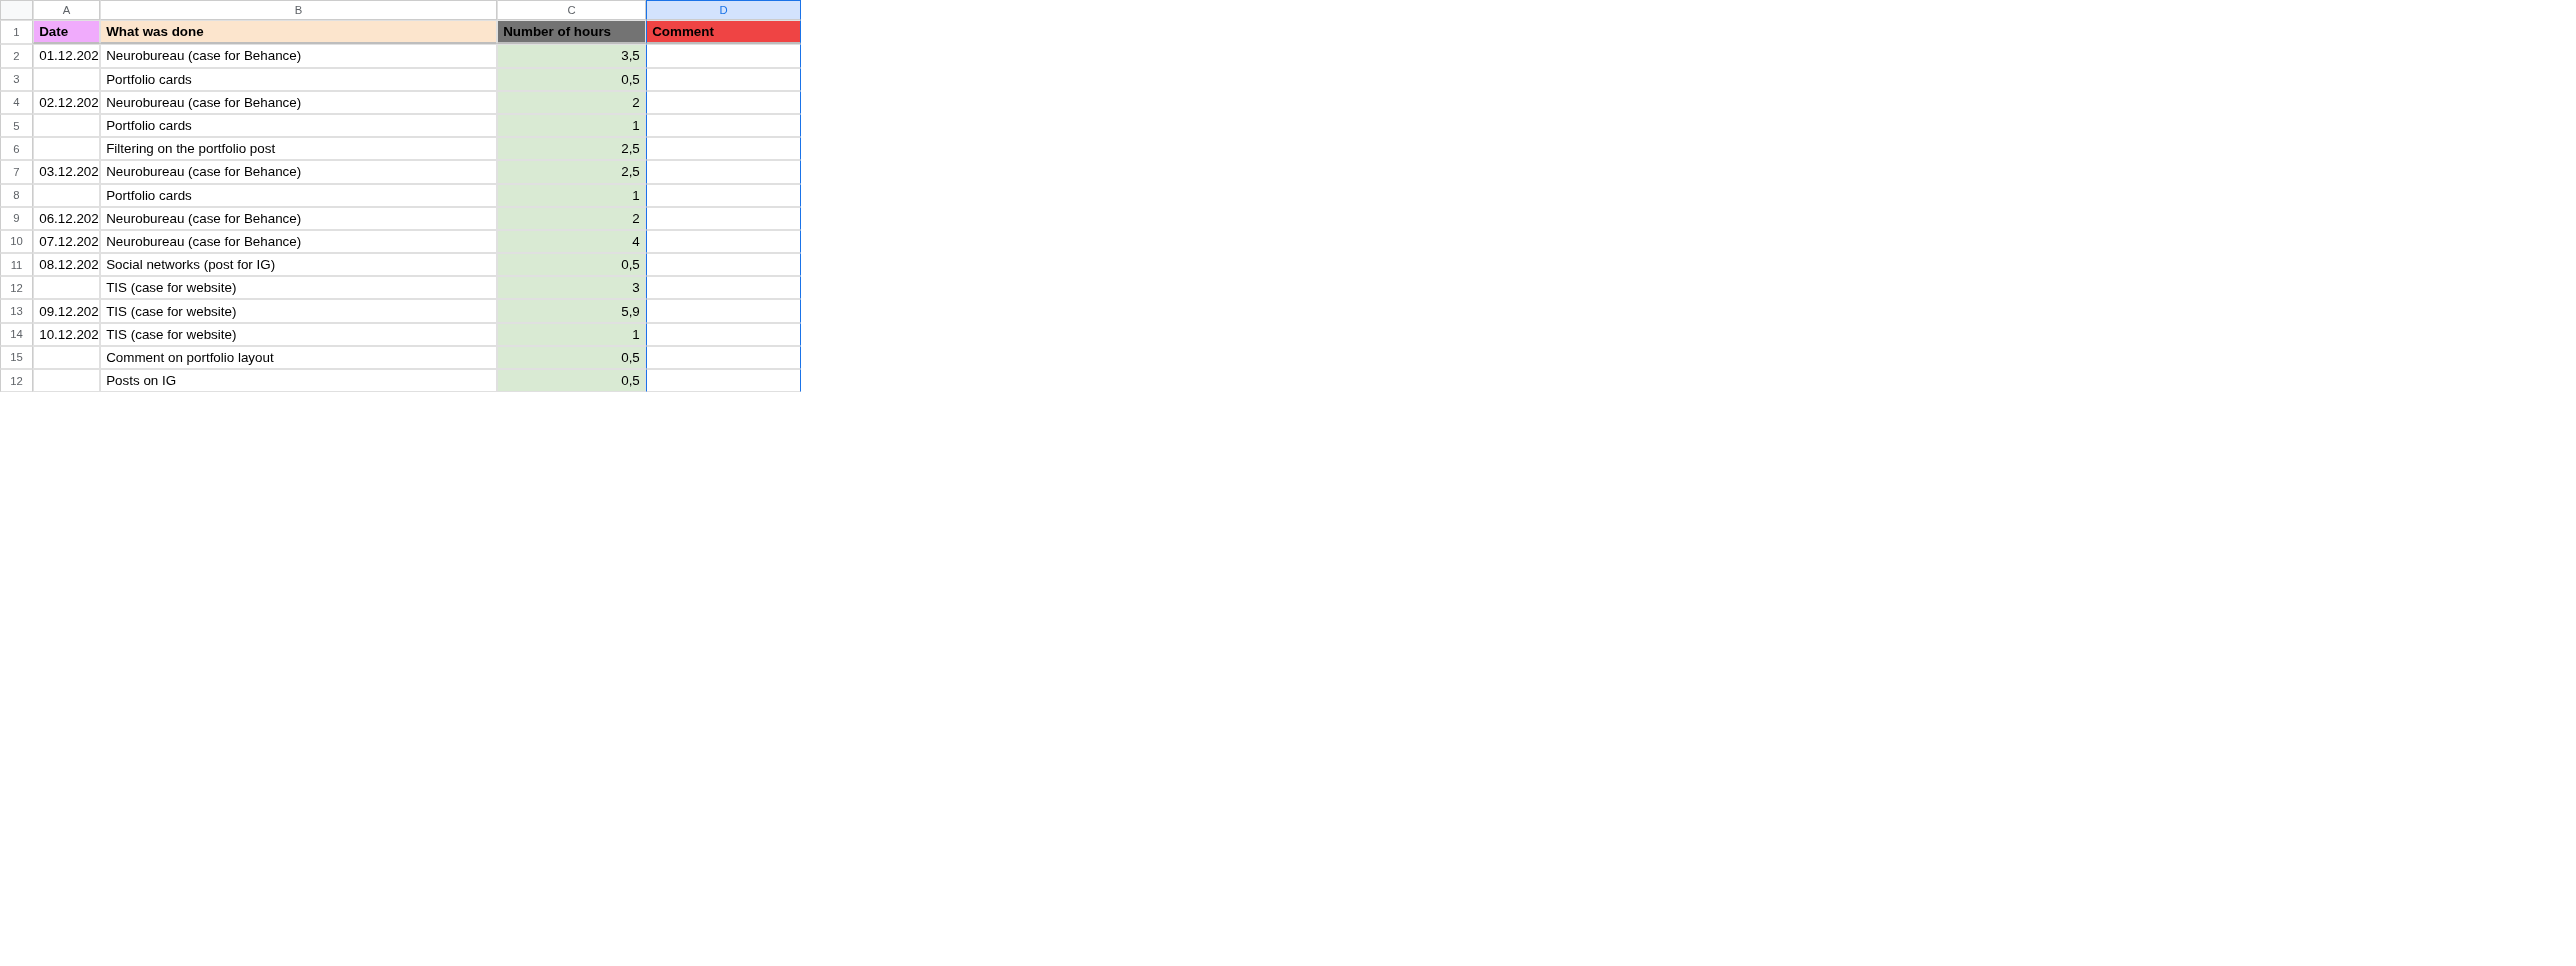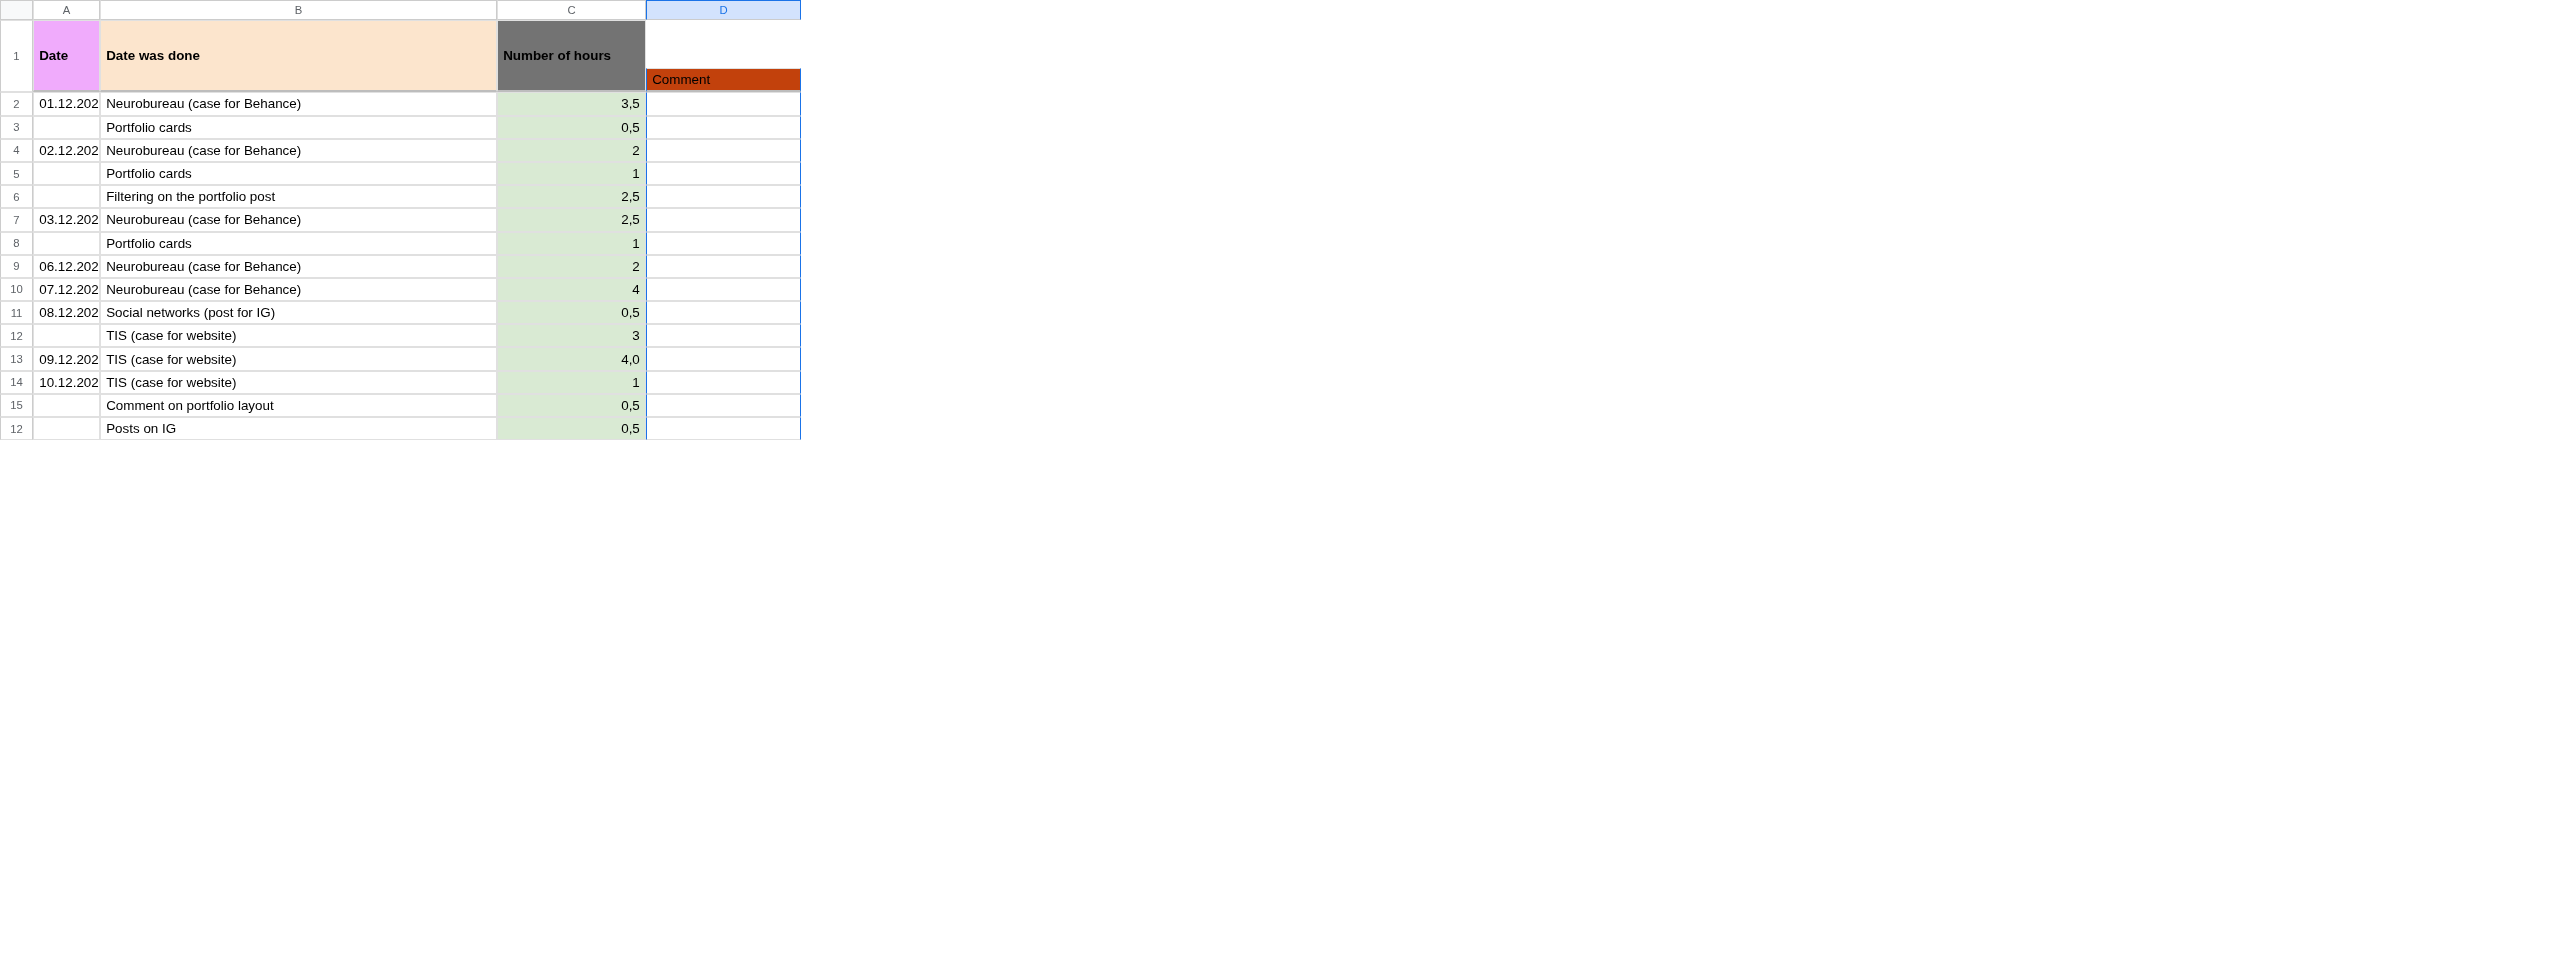--- a/index.html
+++ b/index.html
@@ -76,23 +76,23 @@
 <div class="spreadsheet">
 
   <div class="cell corner"></div>
   <div class="cell col-header">A</div>
   <div class="cell col-header">B</div>
   <div class="cell col-header">C</div>
   <div class="cell col-header selected col-d">D</div>
 
   <div class="cell row-header">1</div>
   <div class="cell data-cell header-cell" style="background:#f0abfc;font-weight:bold;border-bottom:2.1px solid #bdbdbd;">Date</div>
-  <div class="cell data-cell" style="background:#fce5cd;font-weight:bold;border-bottom:2.1px solid #bdbdbd;">Date  was done</div>
+  <div class="cell data-cell" style="background:#fce5cd;font-weight:bold;border-bottom:2.1px solid #bdbdbd;">What  was done</div>
   <div class="cell data-cell" style="background:#737373;font-weight:bold;border-bottom:2.1px solid #bdbdbd;">Number of hours</div>
-  <div class="cell data-cell col-d" style="background:#c2410c;font-weight:normal;border-bottom:2.1px solid #bdbdbd;margin-top:48px;">Comment</div>
+  <div class="cell data-cell col-d" style="background:#ef4444;font-weight:bold;border-bottom:2.1px solid #bdbdbd;">Comment</div>
 
   <div class="cell row-header">2</div>
   <div class="cell data-cell">01.12.2021</div>
   <div class="cell data-cell">Neurobureau (case for Behance)</div>
   <div class="cell data-cell hours-cell">3,5</div>
   <div class="cell data-cell col-d"></div>
 
   <div class="cell row-header">3</div>
   <div class="cell data-cell"></div>
   <div class="cell data-cell">Portfolio cards</div>
@@ -149,21 +149,21 @@
 
   <div class="cell row-header">12</div>
   <div class="cell data-cell"></div>
   <div class="cell data-cell">TIS (case for website)</div>
   <div class="cell data-cell hours-cell">3</div>
   <div class="cell data-cell col-d"></div>
 
   <div class="cell row-header">13</div>
   <div class="cell data-cell">09.12.2021</div>
   <div class="cell data-cell">TIS (case for website)</div>
-  <div class="cell data-cell hours-cell">4,0</div>
+  <div class="cell data-cell hours-cell">5,9</div>
   <div class="cell data-cell col-d"></div>
 
   <div class="cell row-header">14</div>
   <div class="cell data-cell">10.12.2021</div>
   <div class="cell data-cell">TIS (case for website)</div>
   <div class="cell data-cell hours-cell">1</div>
   <div class="cell data-cell col-d"></div>
 
   <div class="cell row-header">15</div>
   <div class="cell data-cell"></div>

